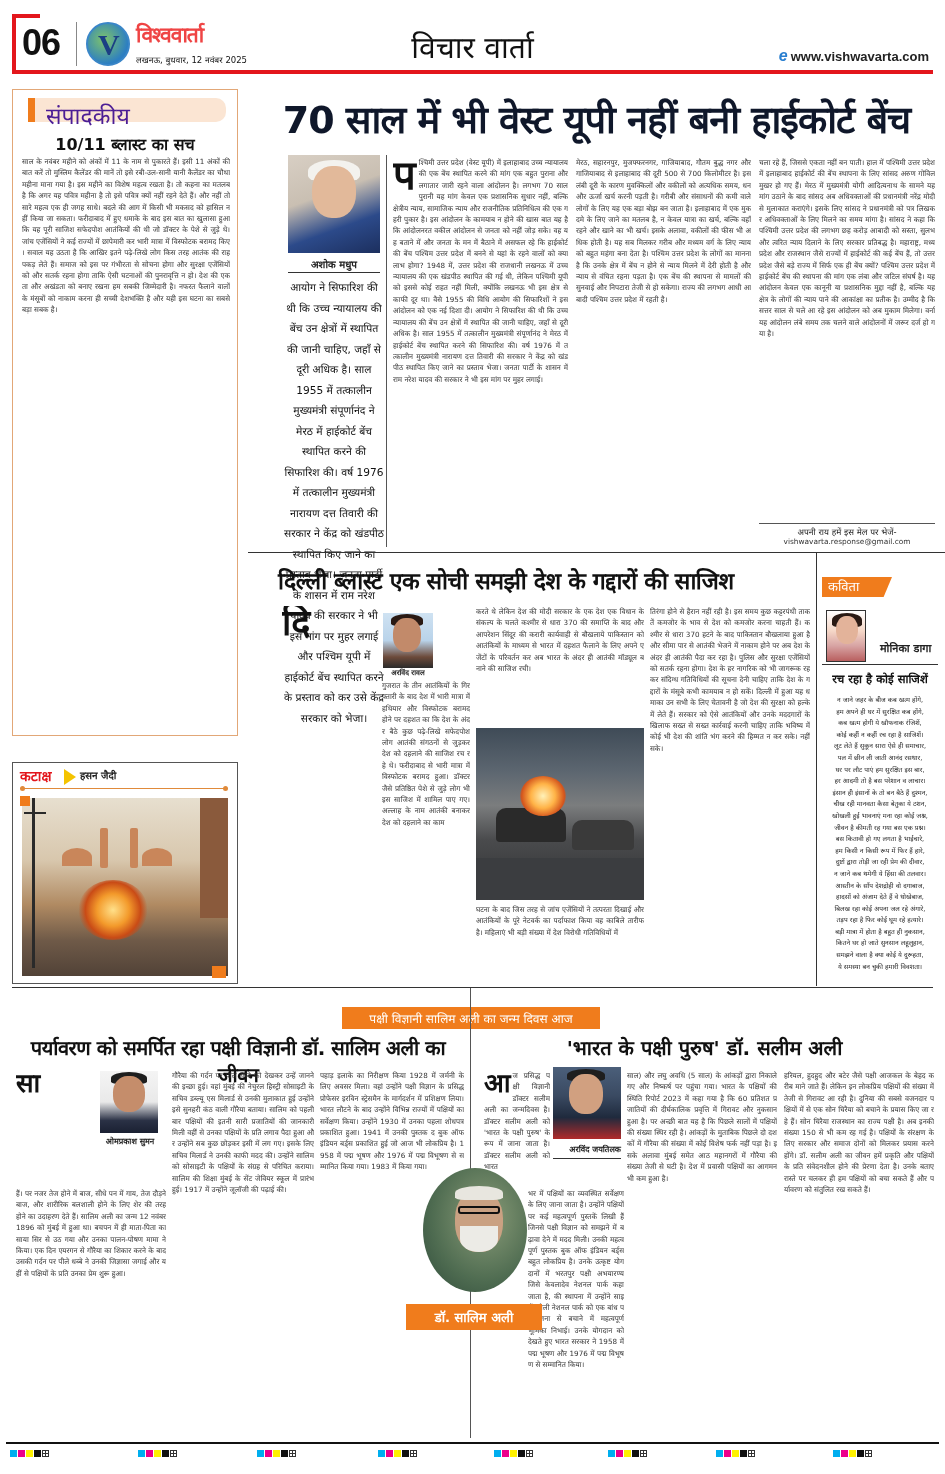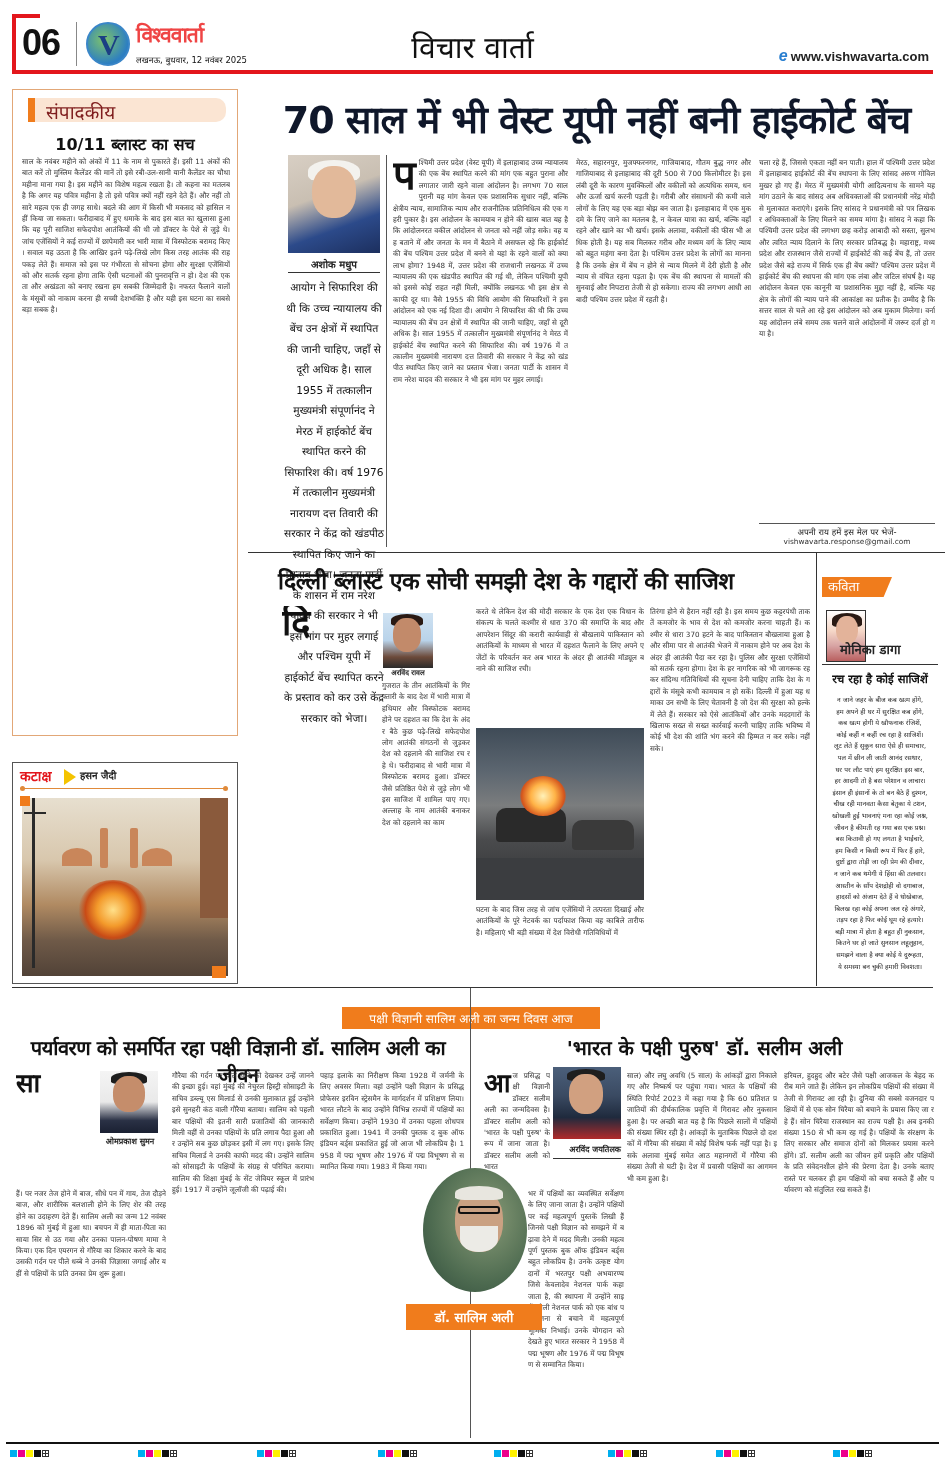--- a/index.html
+++ b/index.html
@@ -17,21 +17,21 @@
 .dateline{left:136px;top:54px;font-size:8.5px;color:#111}
 .section-title{left:0;top:26px;width:945px;text-align:center;font-size:30px;color:#111}
 .site{right:16px;top:47px;font-family:"Liberation Sans",sans-serif;font-size:13px;font-weight:bold;color:#222}
 .site .e{color:#2a7fd0;font-style:italic;font-weight:bold;font-size:16px;margin-right:3px}
 
 .txt{font-size:7.2px;line-height:11.4px;color:#333;text-align:justify;overflow:hidden;word-break:break-all}
 
 .edit-box{left:12px;top:89px;width:226px;height:647px;border:1px solid #e2a777}
 .edit-tag{left:28px;top:98px;width:198px;height:24px;background:#fbe5d3;border-radius:0 10px 10px 0}
 .edit-tag-bar{left:28px;top:98px;width:7px;height:24px;background:#f07c1c}
-.edit-tag-label{left:46px;top:99px;font-size:19px;color:#7f1d1d}
+.edit-tag-label{left:46px;top:99px;font-size:23px;color:#4c1d95}
 .edit-head{left:12px;top:133px;width:226px;text-align:center;font-size:16px;font-weight:bold;color:#111}
 .edit-body{left:22px;top:156px;width:208px;height:576px}
 
 .kt-box{left:12px;top:762px;width:226px;height:222px;border:1px solid #555}
 .kt-label{left:20px;top:766px;font-size:14px;color:#e3161c;font-weight:bold}
 .kt-arrow{left:64px;top:769px;width:0;height:0;border-top:8px solid transparent;border-bottom:8px solid transparent;border-left:12px solid #f4c300}
 .kt-author{left:80px;top:768px;font-size:10px;font-weight:bold}
 .kt-line{left:20px;top:788px;width:208px;height:1px;background:#e08a3a}
 .kt-line:before,.kt-line:after{content:"";position:absolute;top:-2px;width:5px;height:5px;border-radius:50%;background:#e08a3a}
 .kt-line:before{left:0}.kt-line:after{right:0}
@@ -71,21 +71,21 @@
 .a2-car{border-radius:10px 10px 4px 4px;background:#2a2a2a}
 .a2-fire{left:520px;top:776px;width:46px;height:40px;border-radius:50%;background:radial-gradient(circle,#fff1b8 0%,#ffb347 40%,#d4541c 70%,rgba(0,0,0,0) 80%)}
 .a2-col2b{left:476px;top:904px;width:168px;height:72px}
 .a2-vline{left:816px;top:552px;width:1px;height:434px;background:#333}
 
 .kv-tag{left:822px;top:577px;width:70px;height:20px;background:#f07c1c;clip-path:polygon(0 0,100% 0,88% 100%,0 100%)}
 .kv-label{left:828px;top:577px;font-size:13px;color:#fff}
 .kv-photo{left:826px;top:610px;width:40px;height:52px;border:1px solid #333;background:linear-gradient(180deg,#fff 0%,#f5d7c7 40%,#d7a3a3 70%,#b95f5f 100%);overflow:hidden}
 .kv-face{left:836px;top:616px;width:22px;height:28px;border-radius:45%;background:#e3b39a}
 .kv-hairl{left:832px;top:613px;width:30px;height:14px;border-radius:50% 50% 20% 20%;background:#2a1a14}
-.kv-author{left:840px;top:640px;font-size:13px;font-weight:bold}
+.kv-author{left:880px;top:640px;font-size:11px;font-weight:bold}
 .kv-rule{left:822px;top:664px;width:116px;height:1px;background:#333}
 .kv-title{left:822px;top:671px;width:116px;text-align:center;font-size:11.5px;font-weight:bold;color:#111}
 .kv-poem{left:822px;top:695px;width:116px;text-align:center;font-size:6.6px;line-height:11.6px;color:#222}
 .hrule2{left:12px;top:987px;width:921px;height:1px;background:#333}
 
 .b-banner{left:342px;top:1007px;width:258px;height:22px;background:#f07c1c}
 .b-banner-label{left:342px;top:1010px;width:258px;text-align:center;font-size:12px;color:#fff}
 .b-vline{left:470px;top:988px;width:1px;height:450px;background:#555}
 .b1-title{left:12px;top:1034px;width:452px;text-align:center;font-size:20px;font-weight:bold;color:#111;letter-spacing:-.5px}
 .b2-title{left:476px;top:1034px;width:457px;text-align:center;font-size:20px;font-weight:bold;color:#111}

